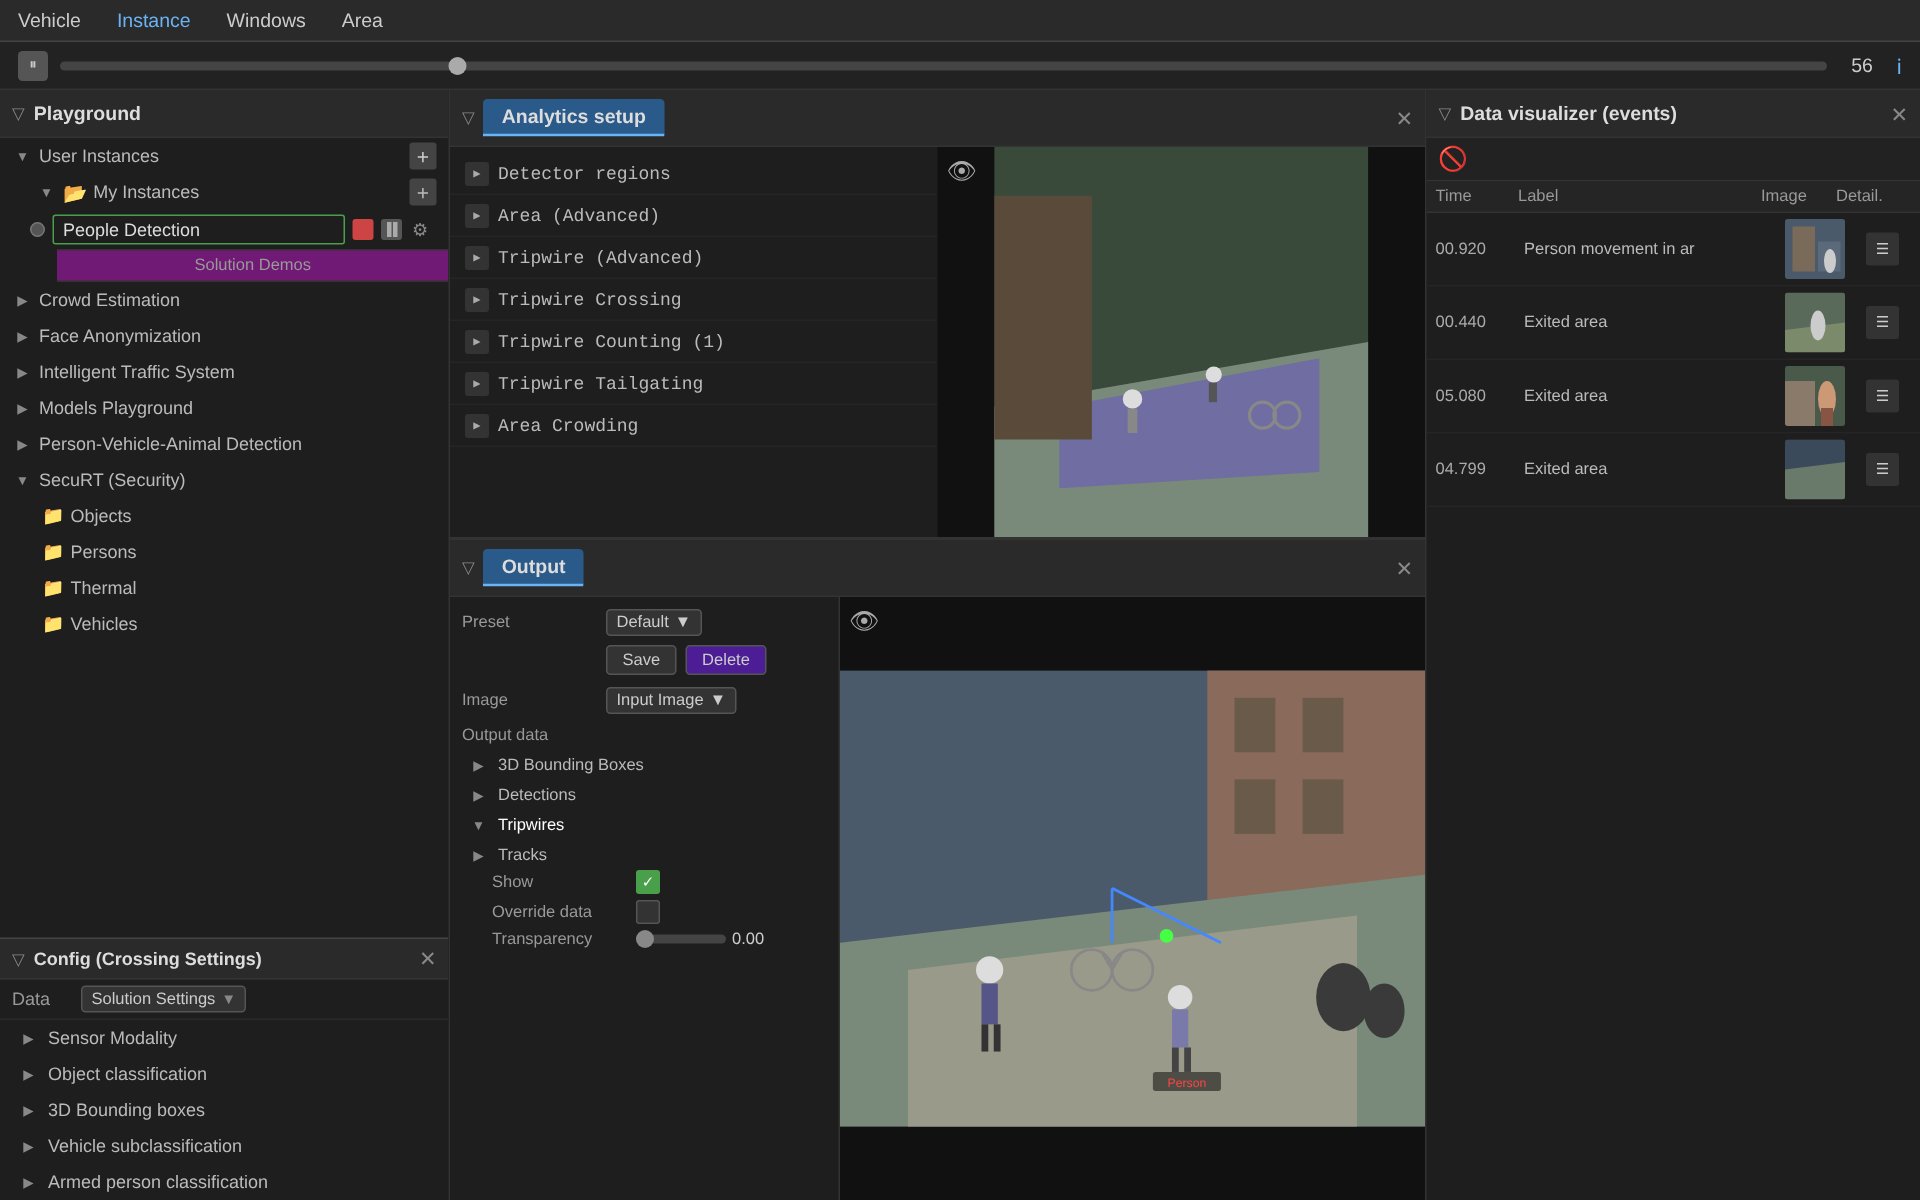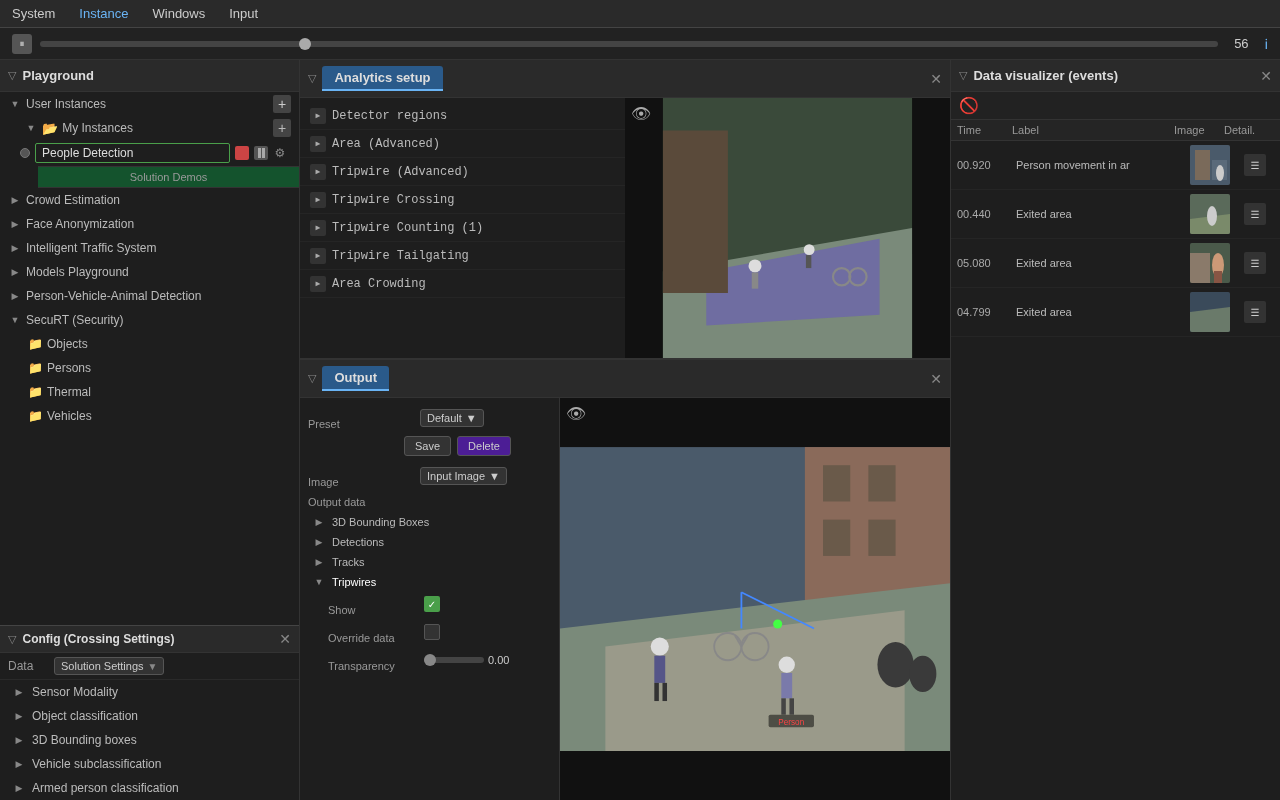--- a/index.html
+++ b/index.html
@@ -144,21 +144,21 @@
     .tree-arrow {
       width: 14px; height: 14px;
       display: flex; align-items: center; justify-content: center;
       font-size: 9px;
       color: #888;
     }
     .tree-arrow.down::before { content: '▼'; }
     .tree-arrow.right::before { content: '▶'; }
 
     .section-header {
-      background: #14532d;
+      background: #701a75;
       padding: 4px 8px;
       color: #999;
       font-size: 11px;
       text-align: center;
       border-top: 1px solid #333;
       border-bottom: 1px solid #333;
       margin-left: 38px;
     }
 
     .instance-row {
@@ -345,31 +345,30 @@
       border-right: 1px solid #333;
       padding: 8px;
       overflow-y: auto;
     }
     .output-row {
       display: flex;
       align-items: center;
       gap: 6px;
       margin-bottom: 6px;
     }
-    .output-label { color: #999; min-width: 90px; font-size: 11px; margin-top: 12px; }
+    .output-label { color: #999; min-width: 90px; font-size: 11px; }
     .output-dropdown {
       background: #333;
       border: 1px solid #555;
       color: #ccc;
       padding: 2px 6px;
       border-radius: 3px;
       font-size: 11px;
       display: flex; align-items: center; gap: 4px;
       cursor: pointer;
-      margin-left: 16px;
     }
     .btn-save, .btn-delete {
       padding: 3px 10px;
       border-radius: 3px;
       border: 1px solid #555;
       color: #ccc;
       font-size: 11px;
       cursor: pointer;
     }
     .btn-save { background: #333; }
@@ -493,24 +492,24 @@
 
     .tab-active {
       background: #2a5a8a;
       border-bottom: 2px solid #6ab4f5;
     }
   </style>
 </head>
 <body>
 
 <div class="menubar">
-  <span class="menubar-item">System</span>
+  <span class="menubar-item">Vehicle</span>
   <span class="menubar-item active">Instance</span>
   <span class="menubar-item">Windows</span>
-  <span class="menubar-item">Input</span>
+  <span class="menubar-item">Area</span>
 </div>
 
 <div class="timeline-bar">
   <div class="timeline-pause-btn">⏸</div>
   <div class="timeline-slider-container">
     <div class="timeline-slider">
       <div class="timeline-thumb"></div>
     </div>
   </div>
   <div class="timeline-num">56</div>
@@ -731,27 +730,27 @@
           <div class="output-data-section">
             <div class="output-data-title">Output data</div>
             <div class="output-data-item">
               <span class="tree-arrow right"></span>
               <span>3D Bounding Boxes</span>
             </div>
             <div class="output-data-item">
               <span class="tree-arrow right"></span>
               <span>Detections</span>
             </div>
+            <div class="output-data-item expanded">
+              <span class="tree-arrow down"></span>
+              <span>Tripwires</span>
+            </div>
             <div class="output-data-item">
               <span class="tree-arrow right"></span>
               <span>Tracks</span>
-            </div>
-            <div class="output-data-item expanded">
-              <span class="tree-arrow down"></span>
-              <span>Tripwires</span>
             </div>
 
             <div class="output-row" style="padding-left:20px;margin-bottom:4px;">
               <span class="output-label">Show</span>
               <div class="checkbox-checked">✓</div>
             </div>
             <div class="output-row" style="padding-left:20px;margin-bottom:4px;">
               <span class="output-label">Override data</span>
               <div class="checkbox-unchecked"></div>
             </div>

